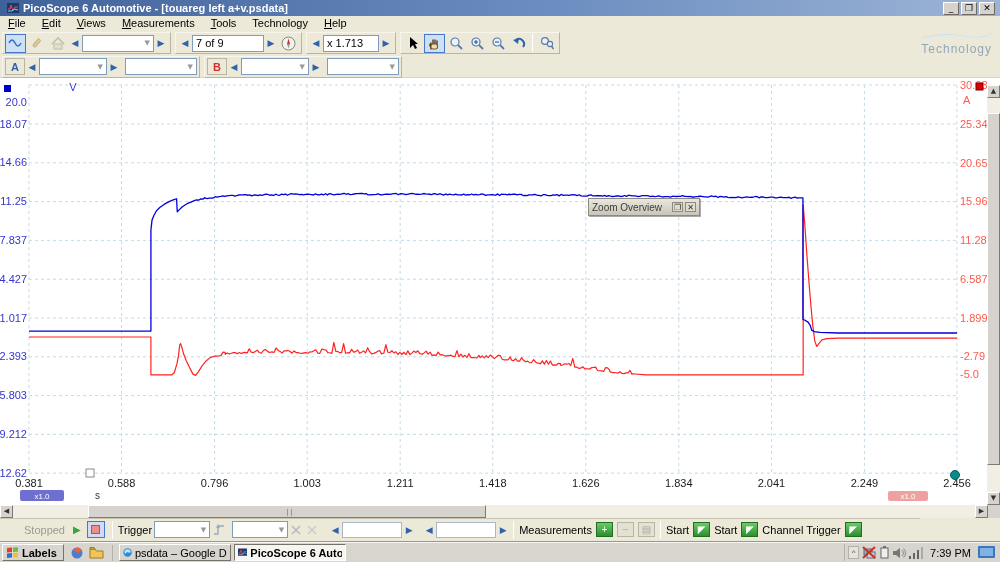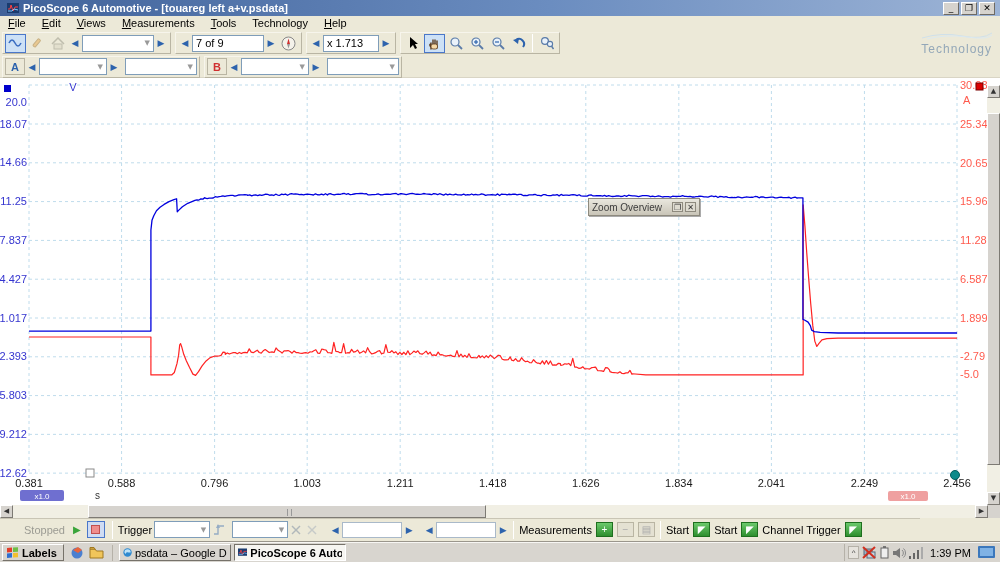--- a/index.html
+++ b/index.html
@@ -448,21 +448,21 @@
         </svg>
     </span>
     <span class="trayico">
       <svg width="14" height="12" viewBox="0 0 14 12">
           <rect x="0" y="9" width="2" height="3" fill="#666"></rect>
           <rect x="4" y="6" width="2" height="6" fill="#666"></rect>
           <rect x="8" y="3" width="2" height="9" fill="#666"></rect>
           <rect x="12" y="0" width="2" height="12" fill="#aaa"></rect>
         </svg>
     </span>
-    <span class="clock">1:39 PM</span>
+    <span class="clock">7:39 PM</span>
     <span class="trayico">
       <svg width="17" height="14" viewBox="0 0 17 14">
           <rect x="0" y="0" width="17" height="12" rx="1" fill="#3b77bc"></rect>
           <rect x="2" y="2" width="13" height="8" fill="#7fb2e5"></rect>
         </svg>
     </span>
   </div>
 </div>
 
 </body></html>

